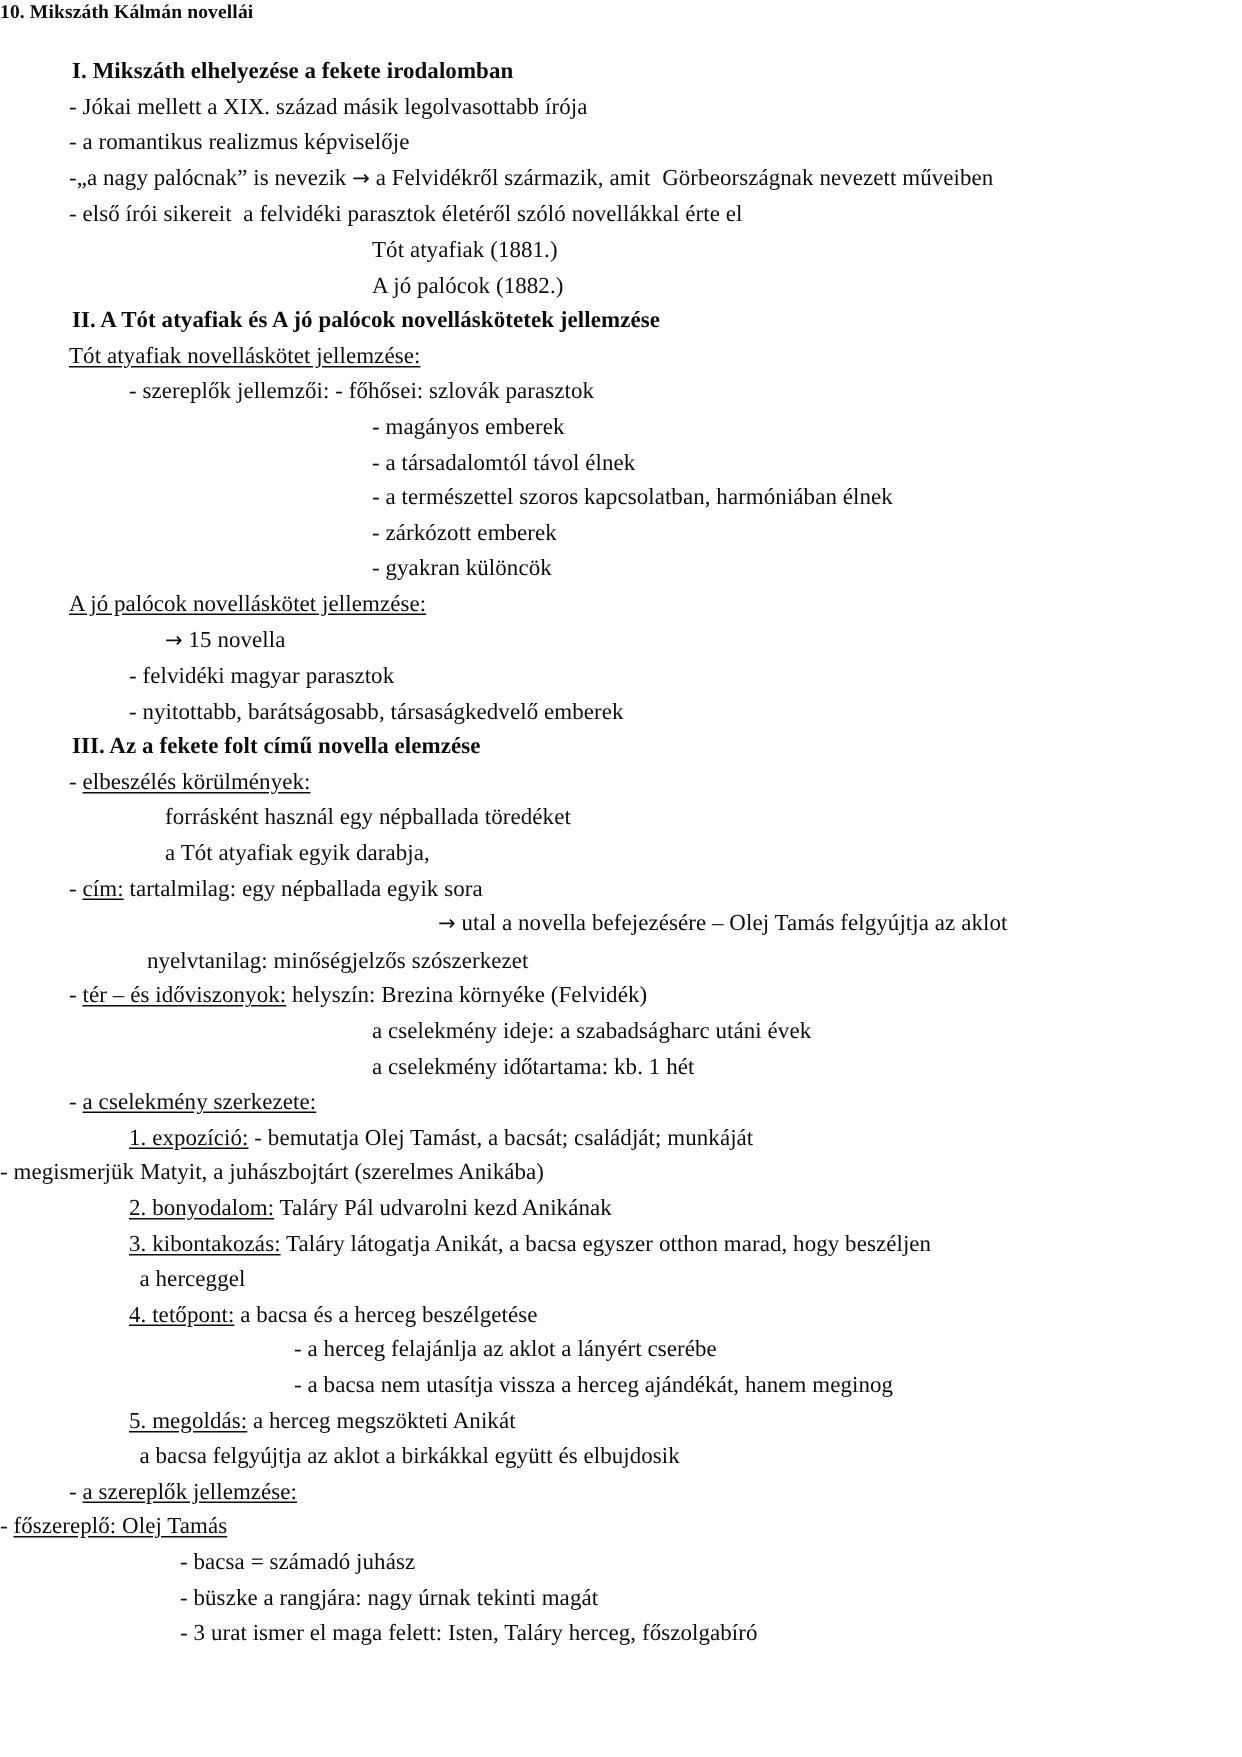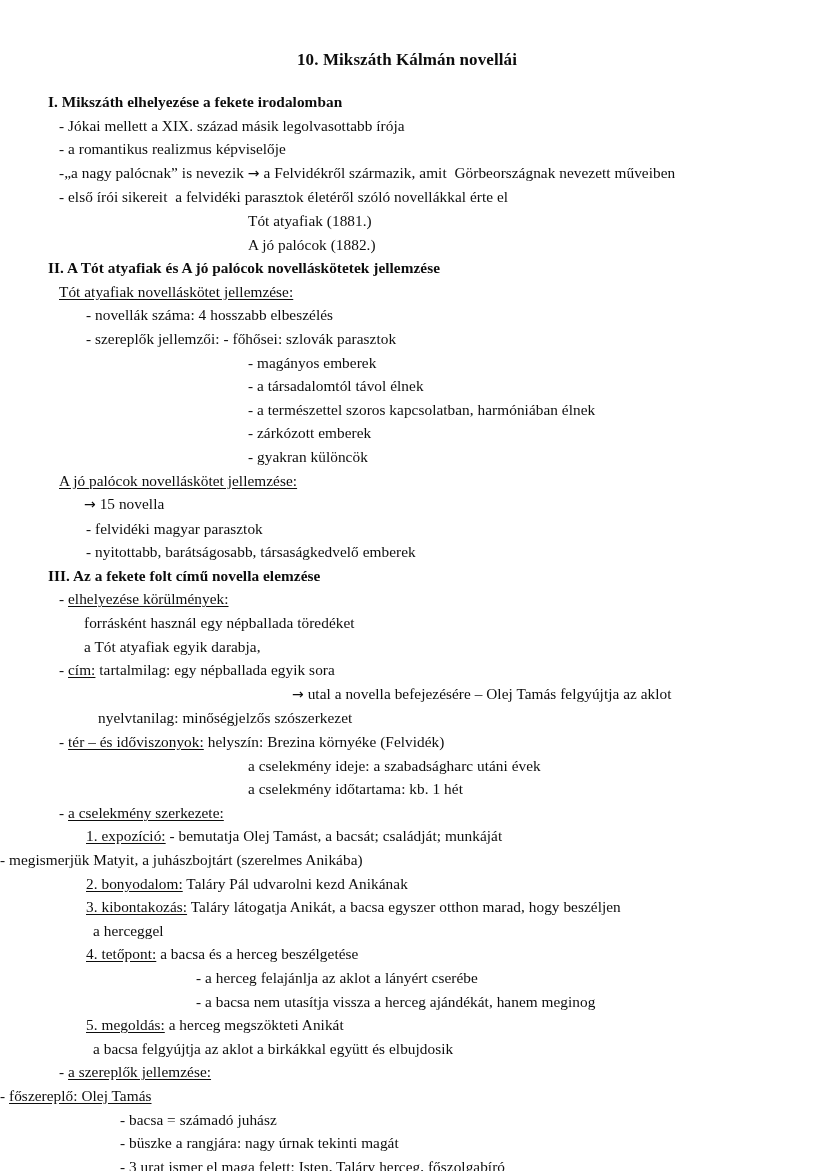--- a/index.html
+++ b/index.html
@@ -16,26 +16,24 @@
     overflow: hidden;
   }
   .page {
     position: relative;
     width: 828px;
     height: 1171px;
     padding: 0;
     box-sizing: border-box;
   }
   .doc-title {
-    text-align: center;
     font-weight: bold;
-    font-size: 17px;
+    font-size: 13px;
     letter-spacing: 0.1px;
     margin: 0;
-    padding-top: 50px;
     padding-right: 14px;
   }
   .body-block {
     padding-top: 20px;
   }
   .ln {
     font-size: 15.3px;
     line-height: 23.6px;
     white-space: pre;
     margin: 0;
@@ -47,25 +45,25 @@
   .u {
     text-decoration: underline;
     text-underline-offset: 1.5px;
   }
   .arrow {
     font-family: "DejaVu Sans", sans-serif;
     font-size: 14px;
   }
   
   .i0  { padding-left: 48px; }
-  .i1  { padding-left: 59px; }
+  .i1  { padding-left: 46px; }
   .i2  { }
   .i3  { padding-left: 86px; }
   .i4  { padding-left: 98px; }
-  .i5  { padding-left: 84px; }
+  .i5  { padding-left: 110px; }
   .i6  { padding-left: 120px; }
   .i8  { padding-left: 93px; }
   .i9  { }
   .i11 { padding-left: 196px; }
   .i13 { padding-left: 248px; }
   .i15 { padding-left: 292px; }
 </style>
 </head>
 <body>
 
@@ -78,34 +76,33 @@
     <div class="ln bold i0">I. Mikszáth elhelyezése a fekete irodalomban</div>
     <div class="ln i1">- Jókai mellett a XIX. század másik legolvasottabb írója</div>
     <div class="ln i1">- a romantikus realizmus képviselője</div>
     <div class="ln i1"><span>-„a nagy palócnak” is nevezik </span><span class="arrow">→</span><span> a Felvidékről származik, amit  Görbeországnak nevezett műveiben</span></div>
     <div class="ln i1">- első írói sikereit  a felvidéki parasztok életéről szóló novellákkal érte el</div>
     <div class="ln i13">Tót atyafiak (1881.)</div>
     <div class="ln i13">A jó palócok (1882.)</div>
 
     <div class="ln bold i0">II. A Tót atyafiak és A jó palócok novelláskötetek jellemzése</div>
     <div class="ln i1"><span class="u">Tót atyafiak novelláskötet jellemzése:</span></div>
-    <div class="ln i3">- novellák száma: 4 hosszabb elbeszélés</div>
     <div class="ln i3">- szereplők jellemzői: - főhősei: szlovák parasztok</div>
     <div class="ln i13">- magányos emberek</div>
     <div class="ln i13">- a társadalomtól távol élnek</div>
     <div class="ln i13">- a természettel szoros kapcsolatban, harmóniában élnek</div>
     <div class="ln i13">- zárkózott emberek</div>
     <div class="ln i13">- gyakran különcök</div>
     <div class="ln i1"><span class="u">A jó palócok novelláskötet jellemzése:</span></div>
     <div class="ln i5"><span class="arrow">→</span><span> 15 novella</span></div>
     <div class="ln i3">- felvidéki magyar parasztok</div>
     <div class="ln i3">- nyitottabb, barátságosabb, társaságkedvelő emberek</div>
 
     <div class="ln bold i0">III. Az a fekete folt című novella elemzése</div>
-    <div class="ln i1">- <span class="u">elhelyezése körülmények:</span></div>
+    <div class="ln i1">- <span class="u">elbeszélés körülmények:</span></div>
     <div class="ln i5">forrásként használ egy népballada töredéket</div>
     <div class="ln i5">a Tót atyafiak egyik darabja,</div>
     <div class="ln i1">- <span class="u">cím:</span><span> tartalmilag: egy népballada egyik sora</span></div>
     <div class="ln i15"><span class="arrow">→</span><span> utal a novella befejezésére – Olej Tamás felgyújtja az aklot</span></div>
     <div class="ln i4">nyelvtanilag: minőségjelzős szószerkezet</div>
     <div class="ln i1">- <span class="u">tér – és időviszonyok:</span><span> helyszín: Brezina környéke (Felvidék)</span></div>
     <div class="ln i13">a cselekmény ideje: a szabadságharc utáni évek</div>
     <div class="ln i13">a cselekmény időtartama: kb. 1 hét</div>
     <div class="ln i1">- <span class="u">a cselekmény szerkezete:</span></div>
 

